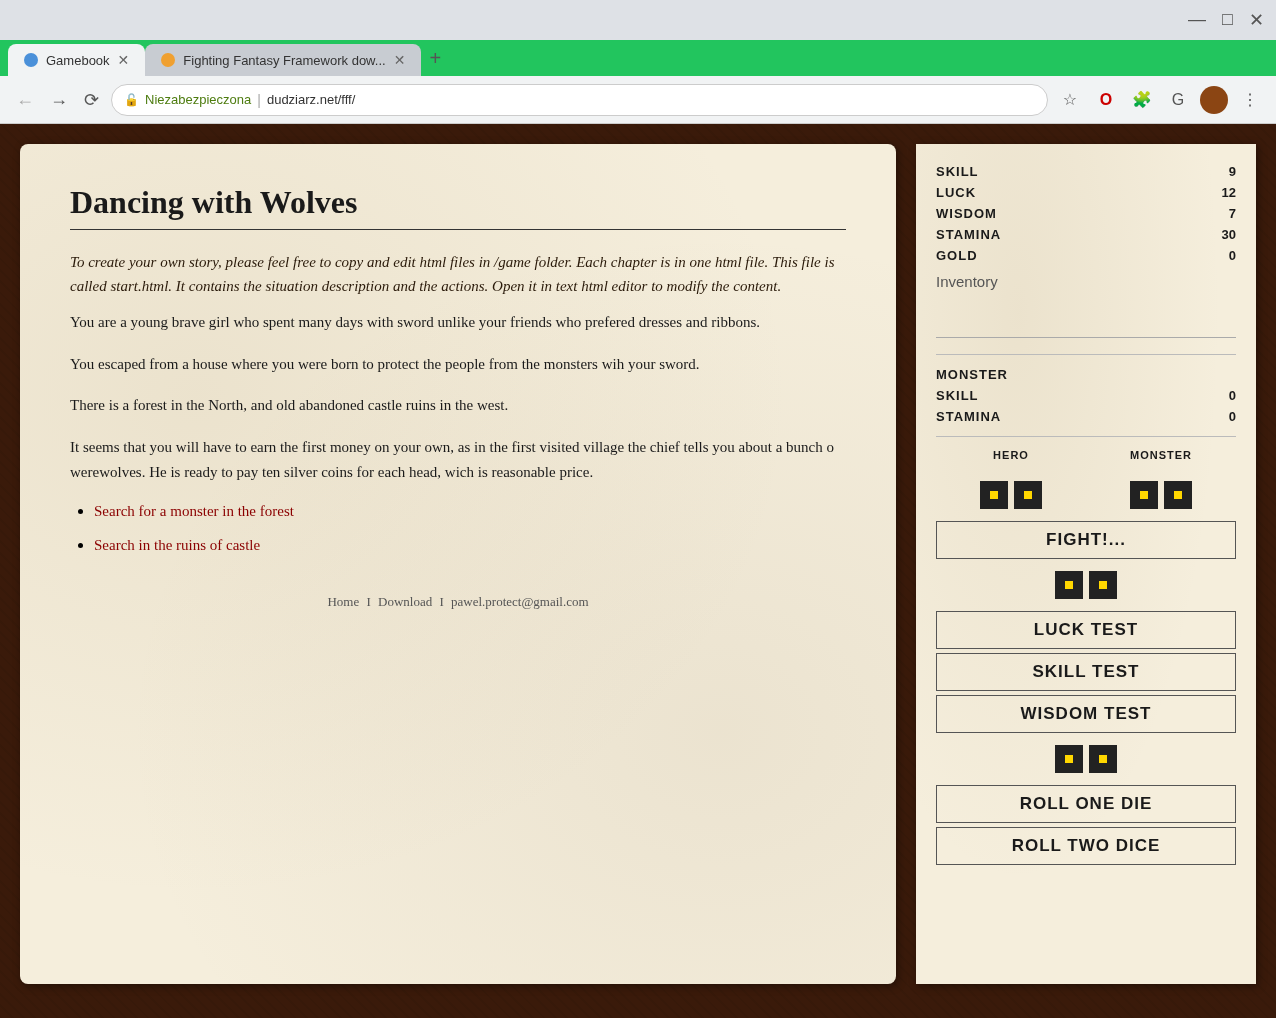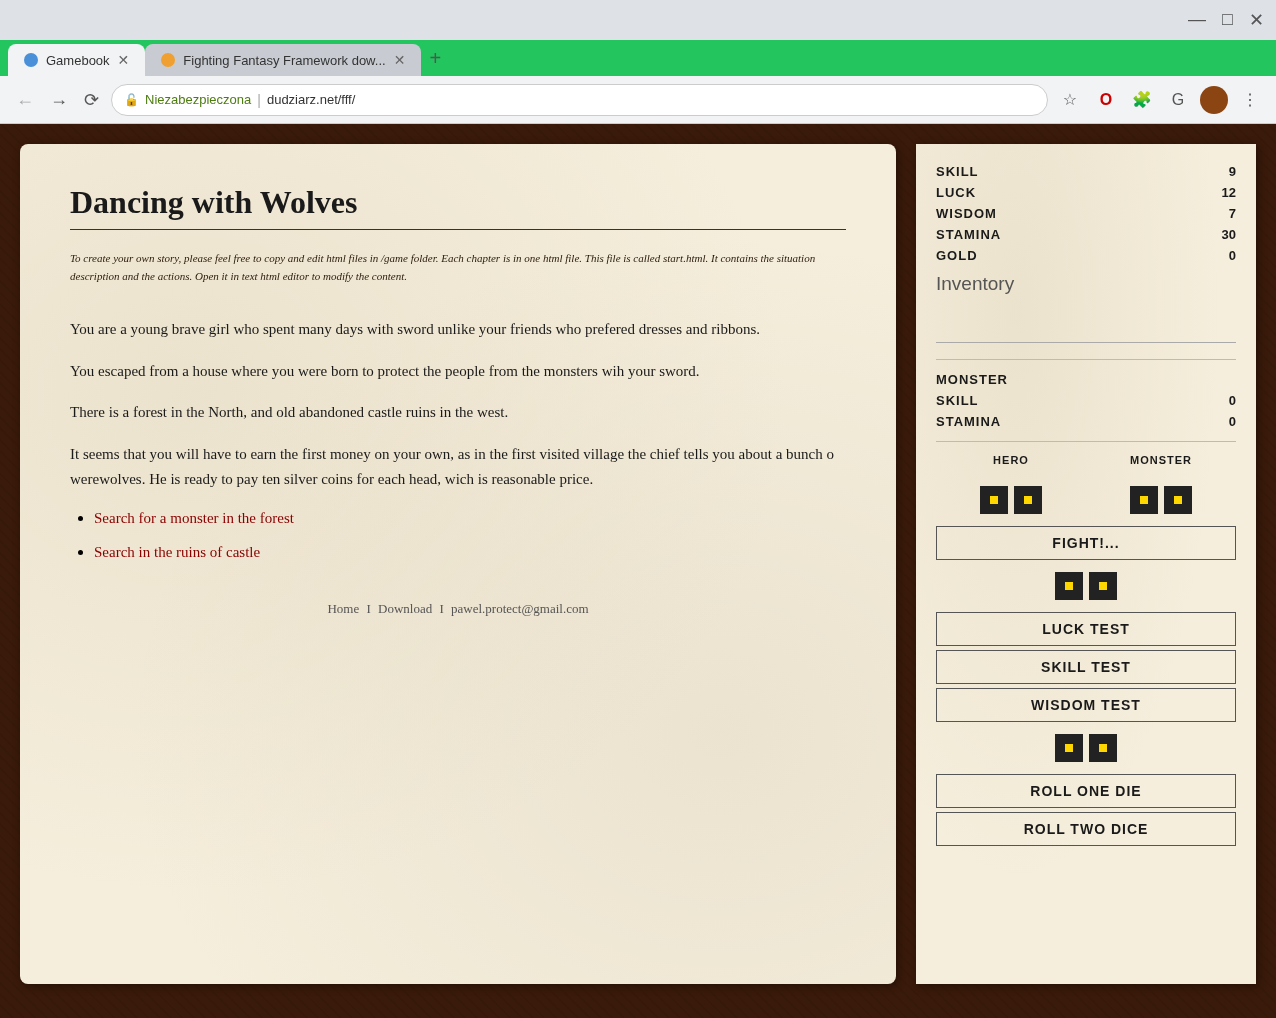--- a/index.html
+++ b/index.html
@@ -188,23 +188,23 @@
     }
 
     .story-divider {
       border: none;
       border-top: 1px solid #333;
       margin-bottom: 20px;
     }
 
     .story-intro {
       font-style: italic;
-      font-size: 11px;
+      font-size: 15px;
       color: #2a1a0a;
-      margin-bottom: 32px;
+      margin-bottom: 12px;
       line-height: 1.6;
     }
 
     .story-para {
       font-size: 15px;
       color: #1a1a1a;
       margin-bottom: 16px;
       line-height: 1.7;
     }
 
@@ -269,21 +269,21 @@
       text-transform: uppercase;
     }
 
     .stat-value {
       font-size: 13px;
       font-weight: bold;
       color: #1a1a1a;
     }
 
     .inventory-label {
-      font-size: 19px;
+      font-size: 15px;
       color: #555;
       margin-top: 4px;
       margin-bottom: 2px;
     }
 
     .inventory-box {
       width: 100%;
       height: 40px;
       border: none;
       background: transparent;
@@ -353,21 +353,21 @@
     }
 
     
     .action-btn {
       display: block;
       width: 100%;
       padding: 8px 12px;
       margin-bottom: 4px;
       background: transparent;
       border: 1px solid #555;
-      font-size: 14px;
+      font-size: 17px;
       font-weight: bold;
       letter-spacing: 1px;
       color: #1a1a1a;
       text-transform: uppercase;
       cursor: pointer;
       font-family: Arial, sans-serif;
     }
 
     .single-die-row {
       display: flex;

